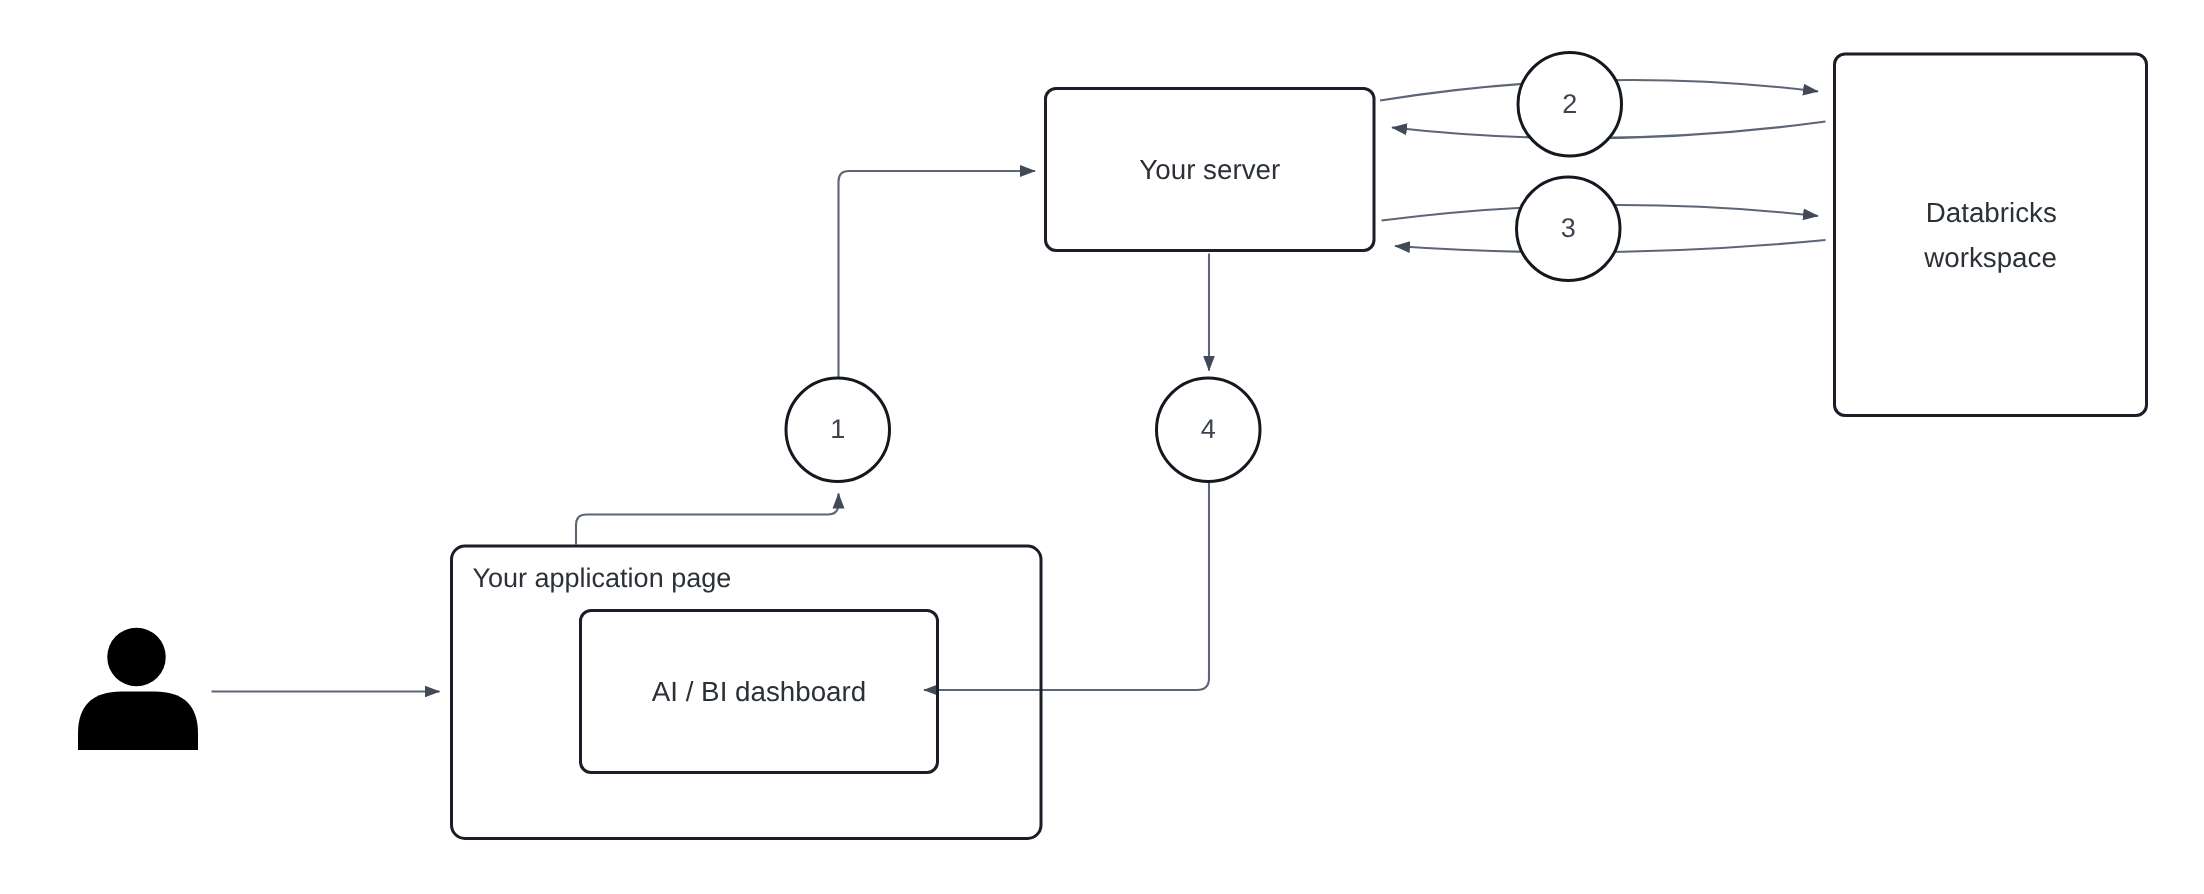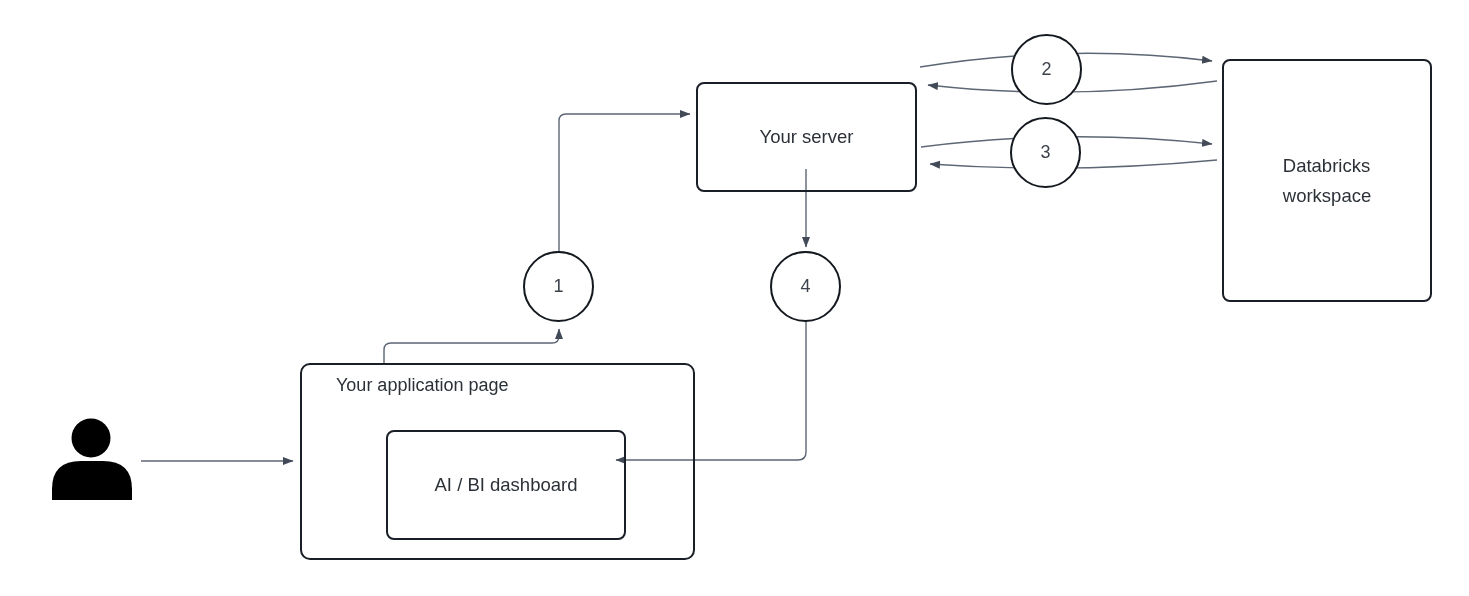--- a/index.html
+++ b/index.html
@@ -26,22 +26,21 @@
     border: 2.2px solid #1a1e26;
     background: transparent;
     box-sizing: border-box;
     color: #2c3138;
     z-index: 2;
   }
   .node.centered {
     display: flex;
     align-items: center;
     justify-content: center;
-    text-align: left;
-    margin-top: 24px;
+    text-align: right;
   }
   .node-server {
     left: 696px; top: 58px;
     width: 221px; height: 110px;
     border-radius: 8px;
     font-size: 18.5px;
   }
   .node-databricks {
     left: 1222px; top: 35px;
     width: 210px; height: 243px;
@@ -54,21 +53,20 @@
     left: 300px; top: 363px;
     width: 395px; height: 197px;
     border-radius: 10px;
     font-size: 18px;
   }
   .node-app .app-label {
     position: absolute;
     left: 13px;
     top: 10px;
     white-space: nowrap;
-    margin-left: 21px;
   }
   .node-dashboard {
     left: 386px; top: 406px;
     width: 240px; height: 110px;
     border-radius: 8px;
     font-size: 18.5px;
   }
   .step-circle {
     position: absolute;
     width: 71px; height: 71px;

